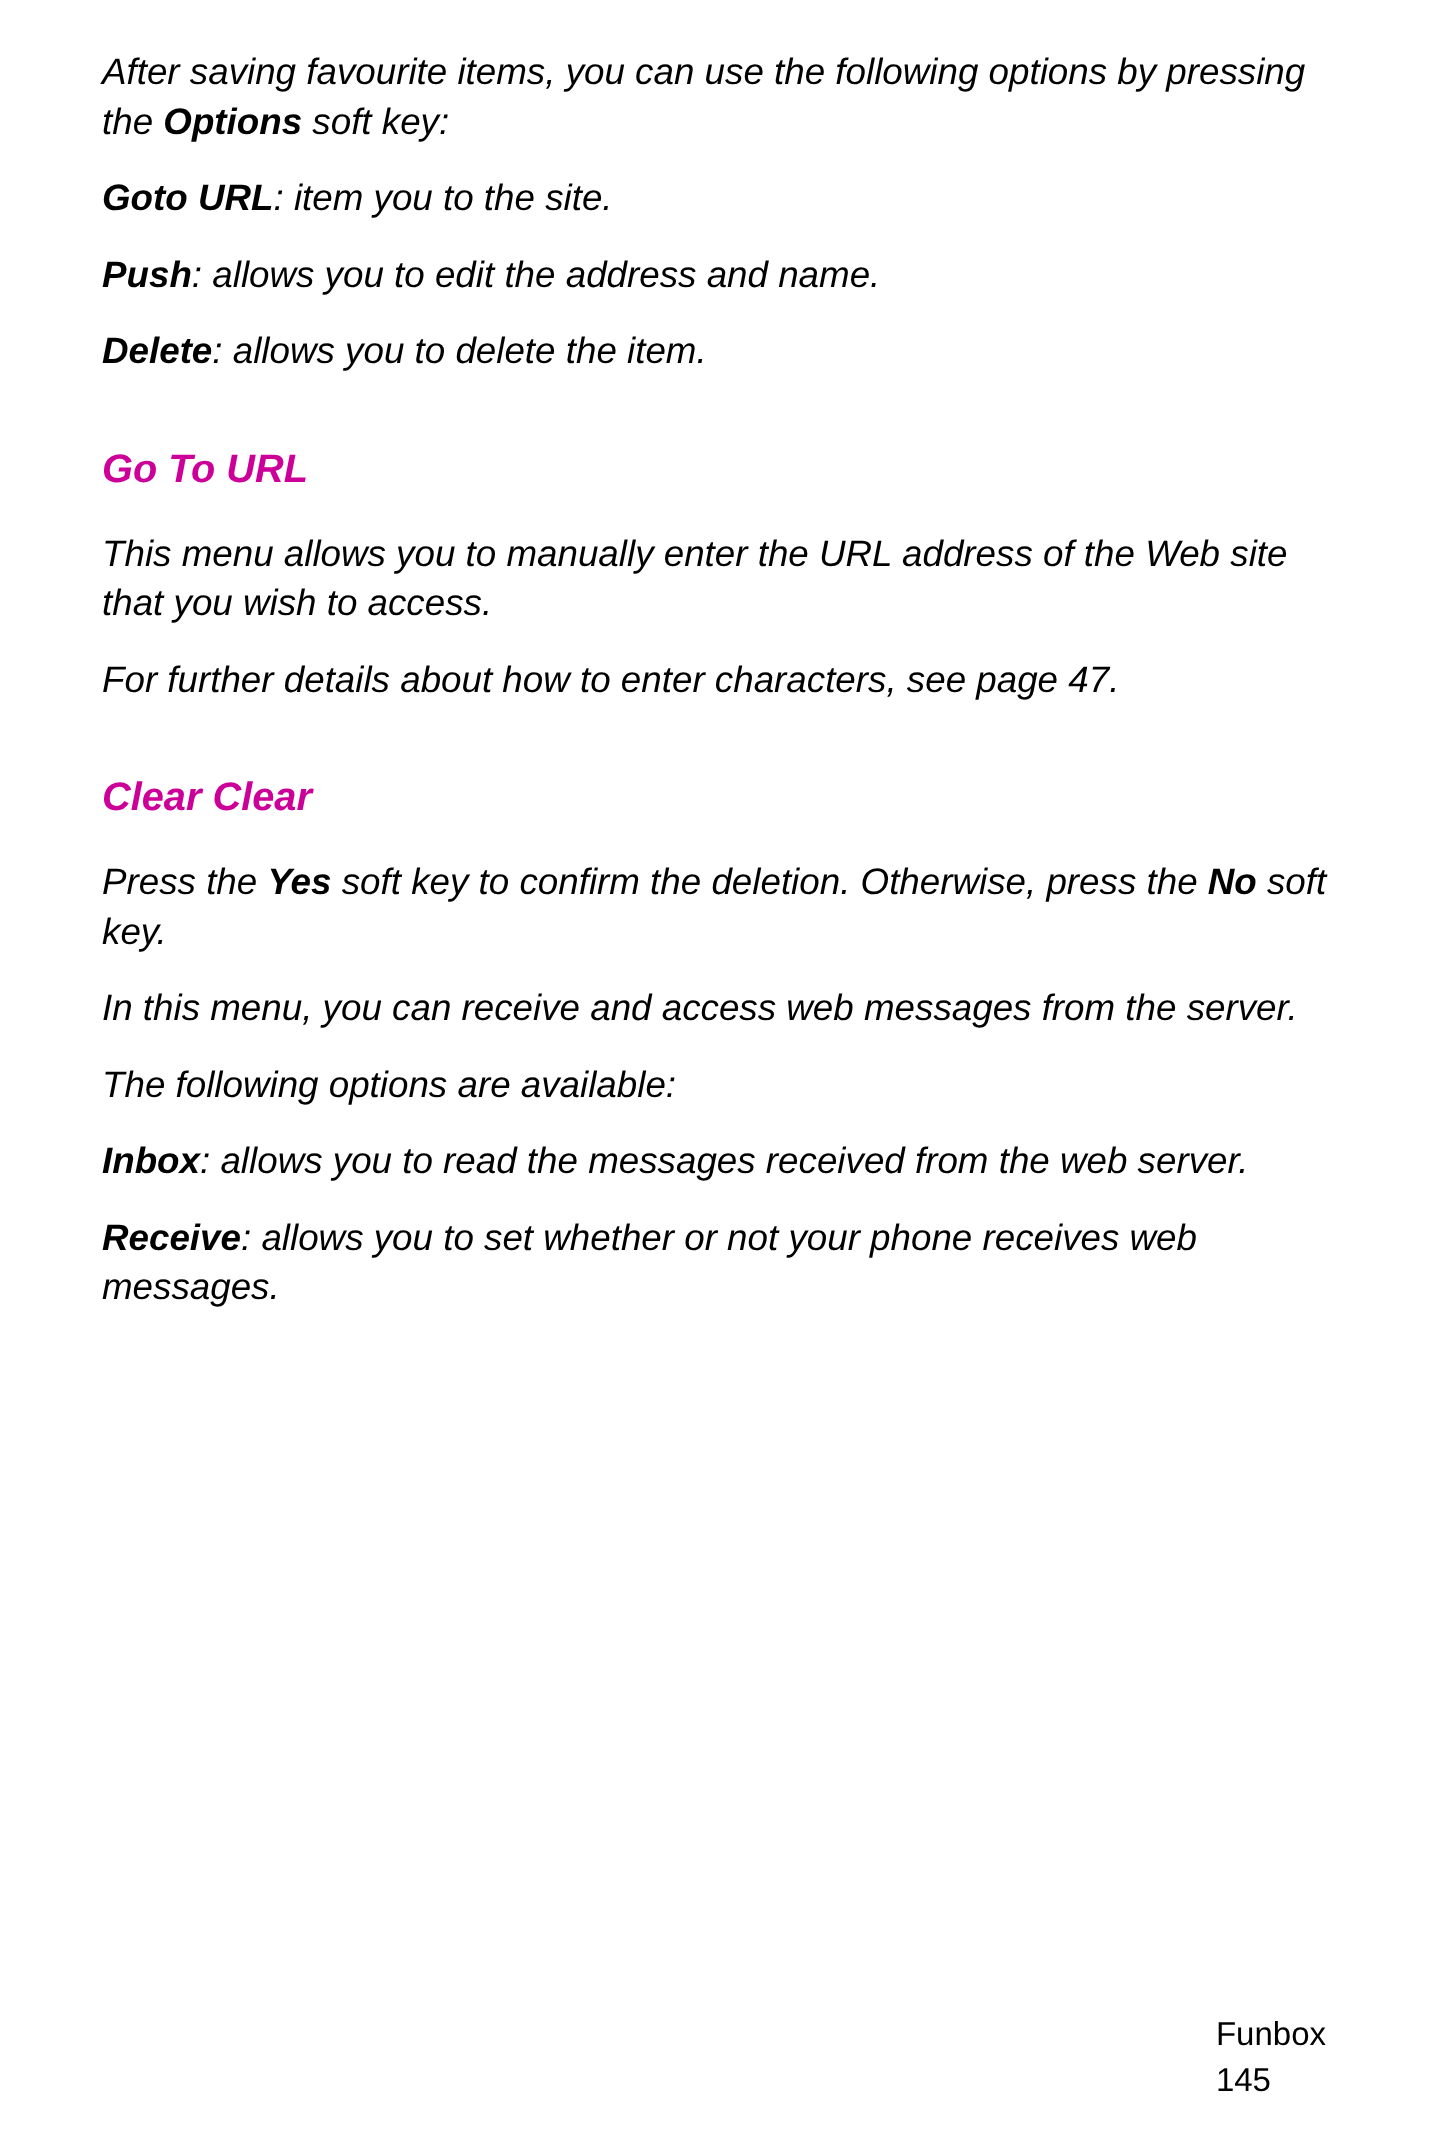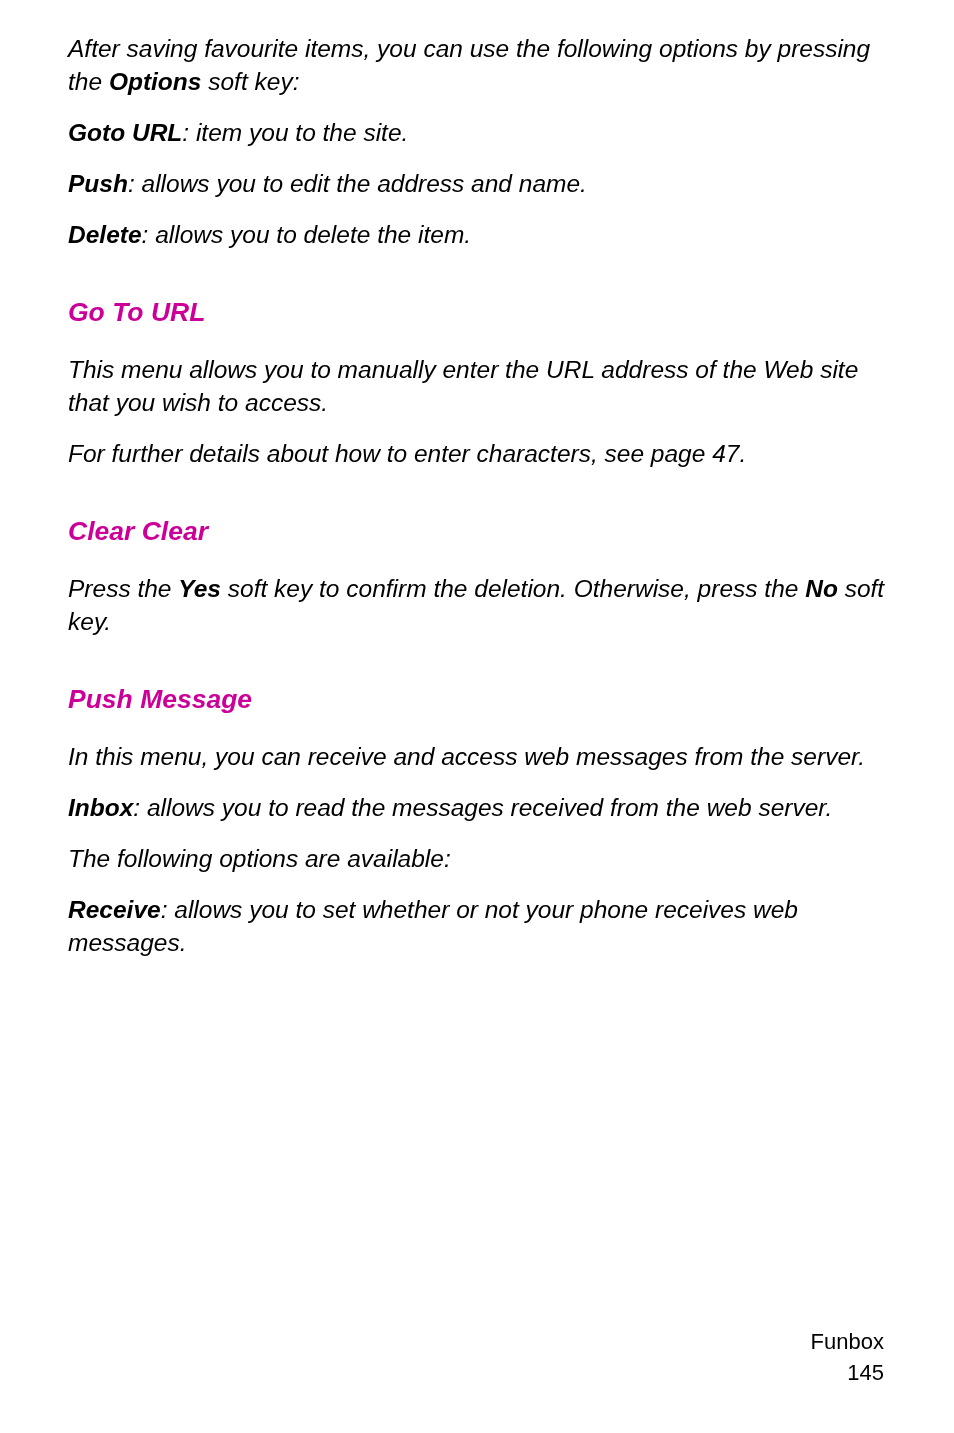--- a/index.html
+++ b/index.html
@@ -17,23 +17,23 @@
     .bold { font-weight: 700; }
     .section-heading {
       color: #cc0099;
       font-weight: 700;
       font-size: 26.5px;
       margin-top: 44px;
       margin-bottom: 22px;
     }
     .footer {
       position: absolute;
-      bottom: 44px;
+      bottom: 30px;
       right: 70px;
-      text-align: right;
+      text-align: left;
       font-size: 22px;
       line-height: 1.4;
     }
   </style>
 </head>
 <body>
 
 <div class="content">
 
   <p>
@@ -57,28 +57,27 @@
   <p>This menu allows you to manually enter the URL address of the Web site that you wish to access.</p>
   <p>For further details about how to enter characters, see page 47.</p>
 
   <h2 class="section-heading">Clear Clear</h2>
 
 
   <p>
     <span>Press the </span><span class="bold">Yes</span><span> soft key to confirm the deletion. Otherwise, press the </span><span class="bold">No</span><span> soft key.</span>
   </p>
 
-  <h2 class="section-heading">Push Message</h2>
 
   <p>In this menu, you can receive and access web messages from the server.</p>
+  <p>The following options are available:</p>
+
   <p>
     <span class="bold">Inbox</span><span>: allows you to read the messages received from the web server.</span>
   </p>
-
-  <p>The following options are available:</p>
 
   <p>
     <span class="bold">Receive</span><span>: allows you to set whether or not your phone receives web messages.</span>
   </p>
 
 
 </div>
 
 <div class="footer">
   <div>Funbox</div>

